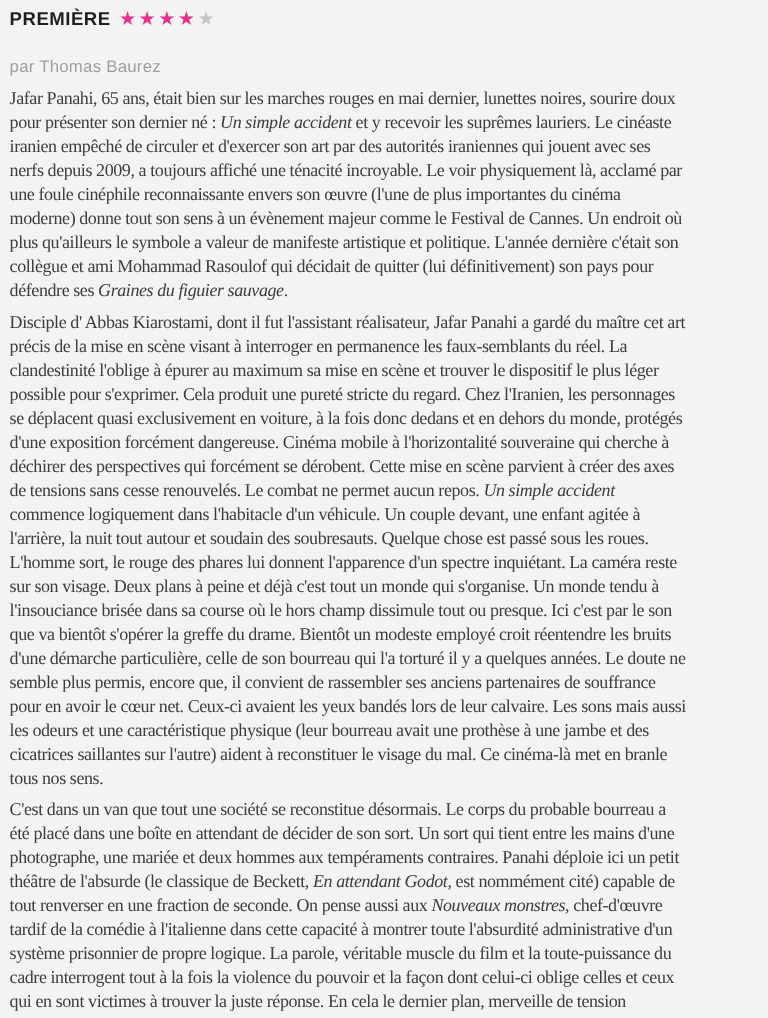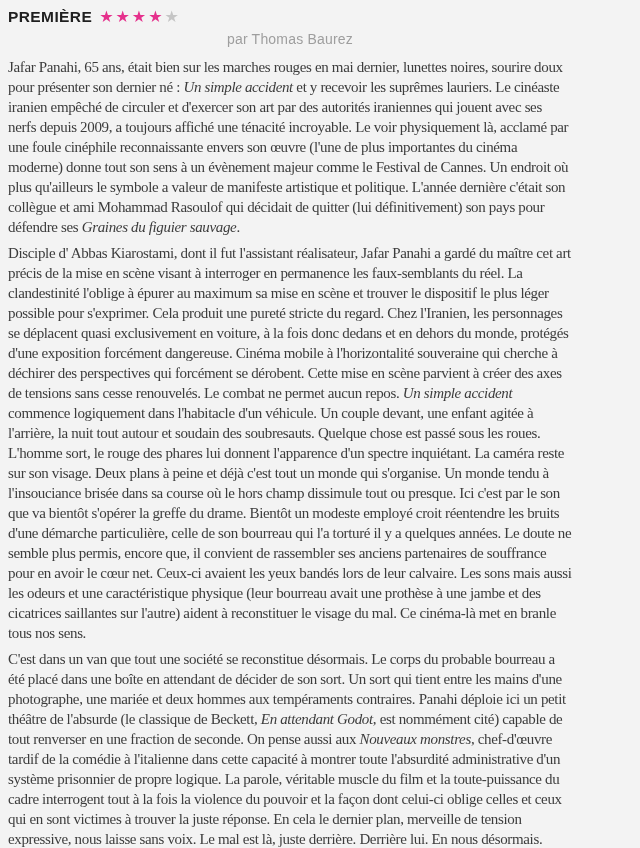--- a/index.html
+++ b/index.html
@@ -43,25 +43,24 @@
     line-height: 1;
   }
   .star {
     font-size: 16px;
     margin-right: 2px;
     line-height: 1;
   }
   .star.filled { color: var(--star-filled); }
   .star.empty  { color: var(--star-empty); }
   .byline {
-    margin-top: 3px;
+    margin-top: 19px;
     font-size: 14px;
     color: var(--byline);
     letter-spacing: 0.2px;
-    text-align: center;
   }
   .article {
     margin-top: 10px;
     font-family: "Liberation Serif", "DejaVu Serif", serif;
     font-size: 15px;
     line-height: 20px;
     letter-spacing: -0.35px;
     color: var(--text);
     text-align: left;
   }

